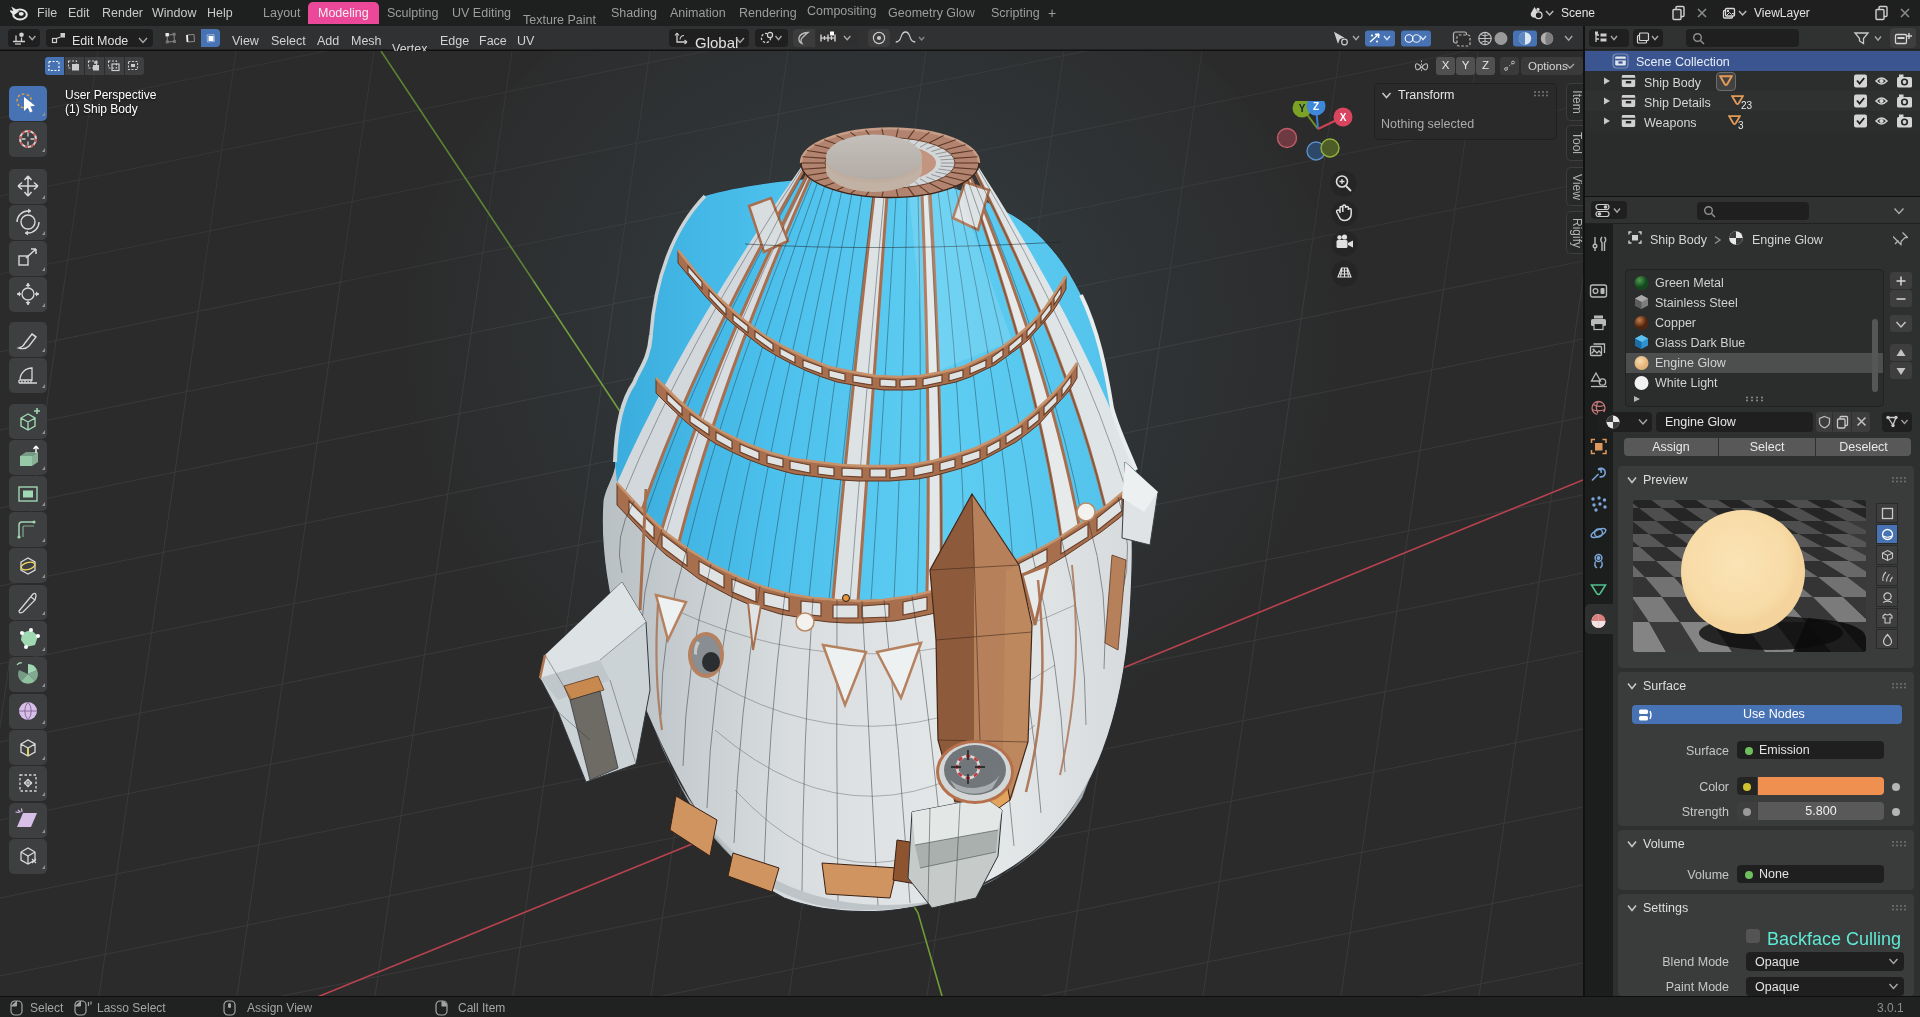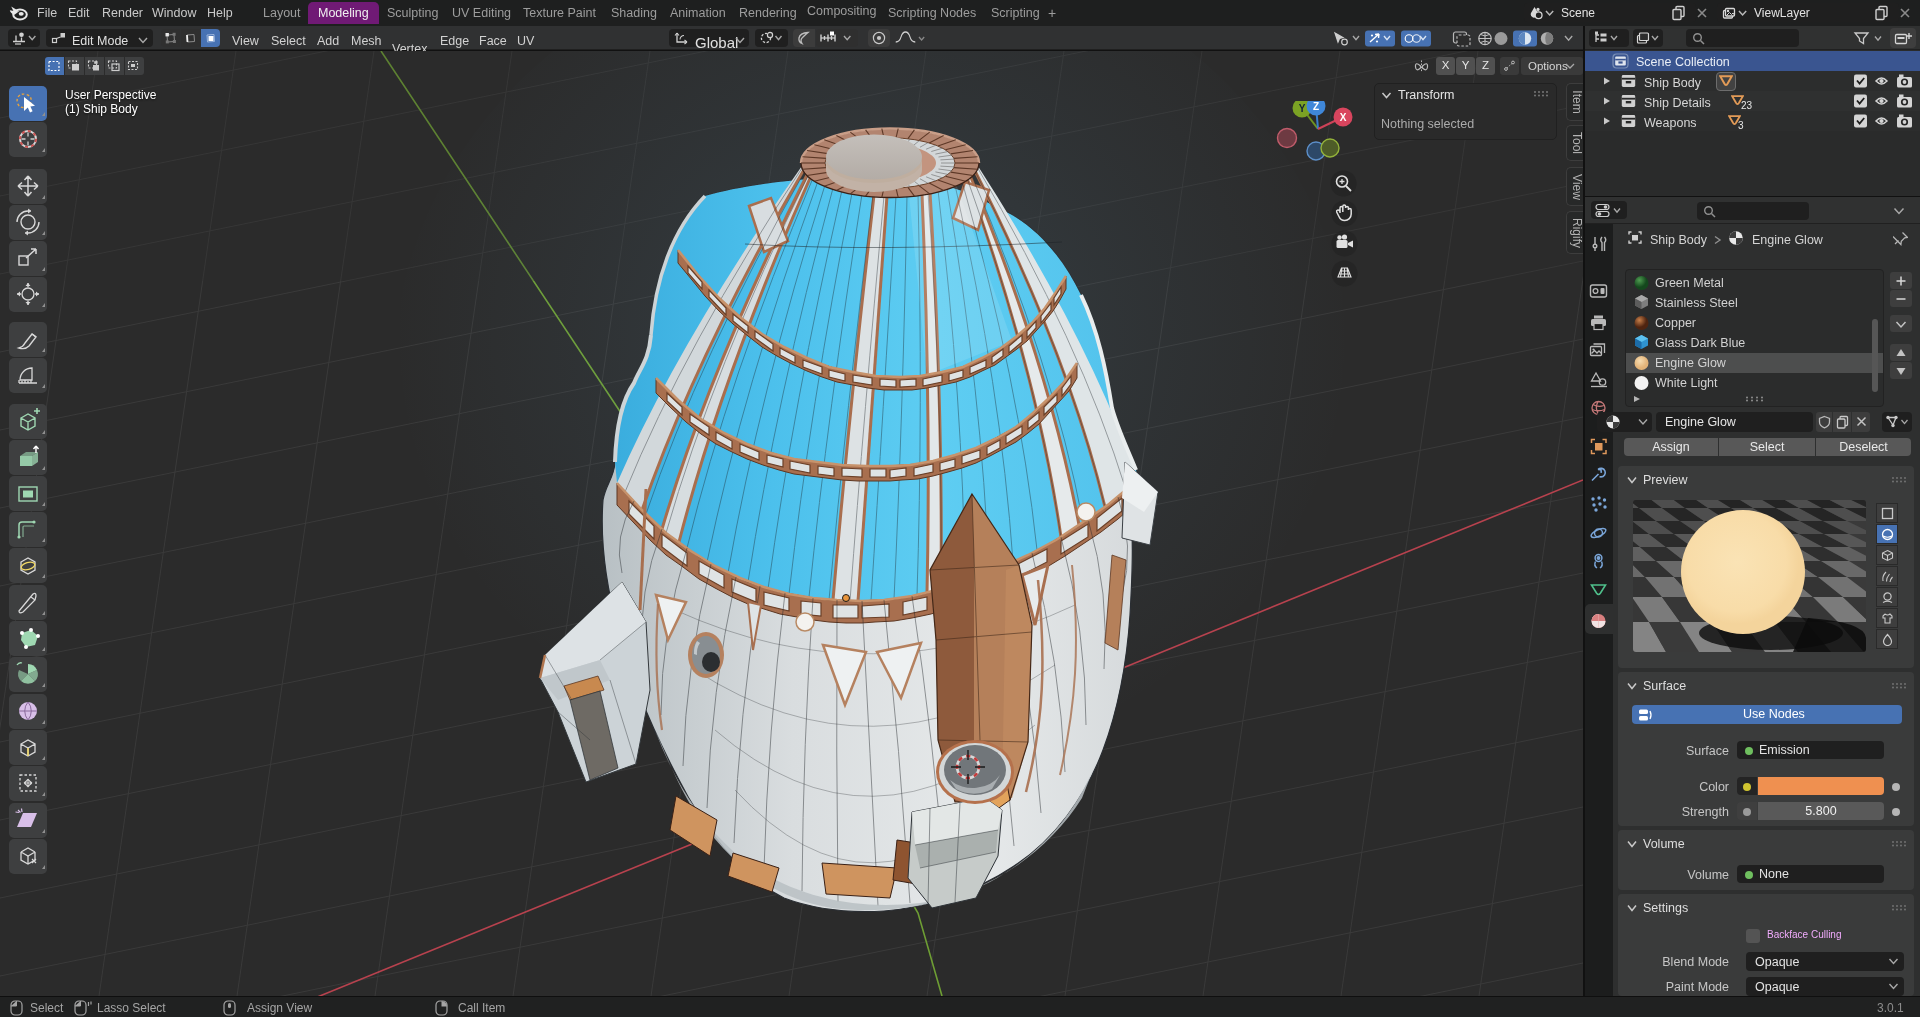--- a/index.html
+++ b/index.html
@@ -3,21 +3,21 @@
 <meta charset="utf-8">
 <style>
 * { margin:0; padding:0; box-sizing:border-box; }
 html,body { width:1920px; height:1017px; overflow:hidden; background:#111; }
 body { font-family:"Liberation Sans", sans-serif; font-size:12px; color:#c3c3c3; position:relative; }
 .abs { position:absolute; }
 
 #topbar { left:0; top:0; width:1920px; height:26px; background:#1e1f1f; }
 #topbar .menu { color:#c9c9c9; font-size:12.5px; }
 .wstab { color:#9d9d9d; font-size:12.5px; padding:4px 10px; border-radius:5px 5px 0 0; }
-.wstab.active { background:#701a75; color:#f0f0f0; }
+.wstab.active { background:#ec4899; color:#f0f0f0; }
 
 #vpheader { left:0; top:26px; width:1583px; height:24px; background:#303132; border-bottom:1px solid #202020;}
 .hbtn { background:#1f1f1f; border-radius:4px; height:18px; display:flex; align-items:center; }
 .menuitem { color:#d2d2d2; font-size:12.5px; }
 
 #viewport { left:0; top:51px; width:1583px; height:945px; background:#313334; overflow:hidden; }
 
 #outliner { left:1585px; top:26px; width:335px; height:170px; background:#2a2b2b; }
 
 #props { left:1585px; top:197px; width:335px; height:799px; background:#2e2f2f; }
@@ -52,26 +52,26 @@
   </svg>
   <span class="abs menu" style="left:37px;top:6px">File</span>
   <span class="abs menu" style="left:68px;top:6px">Edit</span>
   <span class="abs menu" style="left:102px;top:6px">Render</span>
   <span class="abs menu" style="left:152px;top:6px">Window</span>
   <span class="abs menu" style="left:207px;top:6px">Help</span>
   <span class="abs wstab" style="left:253px;top:2px">Layout</span>
   <span class="abs wstab active" style="left:308px;top:2px">Modeling</span>
   <span class="abs wstab" style="left:377px;top:2px">Sculpting</span>
   <span class="abs wstab" style="left:442px;top:2px">UV Editing</span>
-  <span class="abs wstab" style="left:513px;top:2px">Texture Paint</span>
+  <span class="abs wstab" style="left:513px;top:9px">Texture Paint</span>
   <span class="abs wstab" style="left:601px;top:2px">Shading</span>
   <span class="abs wstab" style="left:660px;top:2px">Animation</span>
   <span class="abs wstab" style="left:729px;top:2px">Rendering</span>
   <span class="abs wstab" style="left:797px;top:0">Compositing</span>
-  <span class="abs wstab" style="left:878px;top:2px">Scripting Nodes</span>
+  <span class="abs wstab" style="left:878px;top:2px">Geometry Glow</span>
   <span class="abs wstab" style="left:981px;top:2px">Scripting</span>
   <span class="abs" style="left:1048px;top:5px;color:#9d9d9d;font-size:14px">+</span>
 
   <div class="abs field" style="left:1524px;top:3px;width:172px;height:19px"></div>
   <svg class="abs" style="left:1529px;top:6px" width="26" height="14" viewBox="0 0 26 14">
     <path d="M5.5 1 L8.5 6 Q9.5 8.6 8 10.3 Q6.3 12.2 4 11.6 Q1.6 11 1.7 8.3 Q1.8 7 2.6 6 Z" fill="#d8d8d8"></path>
     <circle cx="9.6" cy="9.2" r="3.4" fill="#1f1f1f" stroke="#d8d8d8" stroke-width="1.3"></circle>
     <circle cx="9" cy="3.4" r="1.6" fill="#d8d8d8"></circle>
     <path d="M17 5 l3.6 4 l3.6-4" stroke="#b9b9b9" stroke-width="1.5" fill="none"></path>
   </svg>
@@ -1394,21 +1394,21 @@
         <circle cx="6" cy="2" r="0.9"></circle>
         <circle cx="10" cy="2" r="0.9"></circle>
         <circle cx="14" cy="2" r="0.9"></circle>
         <circle cx="2" cy="5.5" r="0.9"></circle>
         <circle cx="6" cy="5.5" r="0.9"></circle>
         <circle cx="10" cy="5.5" r="0.9"></circle>
         <circle cx="14" cy="5.5" r="0.9"></circle>
       </g>
     </svg>
   <div class="abs" style="left:161px;top:732px;width:14px;height:14px;background:#545454;border-radius:3px"></div>
-  <span class="abs" style="left:182px;top:732px;color:#f0abfc;font-size:10px">Backface Culling</span>
+  <span class="abs" style="left:182px;top:732px;color:#5eead4;font-size:18px">Backface Culling</span>
   <span class="abs plabel" style="top:758px">Blend Mode</span>
   <div class="abs field" style="left:161px;top:755px;width:158px;height:19px"></div>
   <span class="abs" style="left:170px;top:758px;color:#e3e3e3;font-size:12.5px">Opaque</span>
   <svg class="abs" style="left:303px;top:761px" width="11" height="8" viewBox="0 0 11 8">
       <path d="M1.5 1 l4 4.5 L9.5 1" stroke="#a8a8a8" stroke-width="1.4" fill="none"></path>
     </svg>
   <span class="abs plabel" style="top:783px">Paint Mode</span>
   <div class="abs field" style="left:161px;top:780px;width:158px;height:19px"></div>
   <span class="abs" style="left:170px;top:783px;color:#e3e3e3;font-size:12.5px">Opaque</span>
   <svg class="abs" style="left:303px;top:786px" width="11" height="8" viewBox="0 0 11 8">

